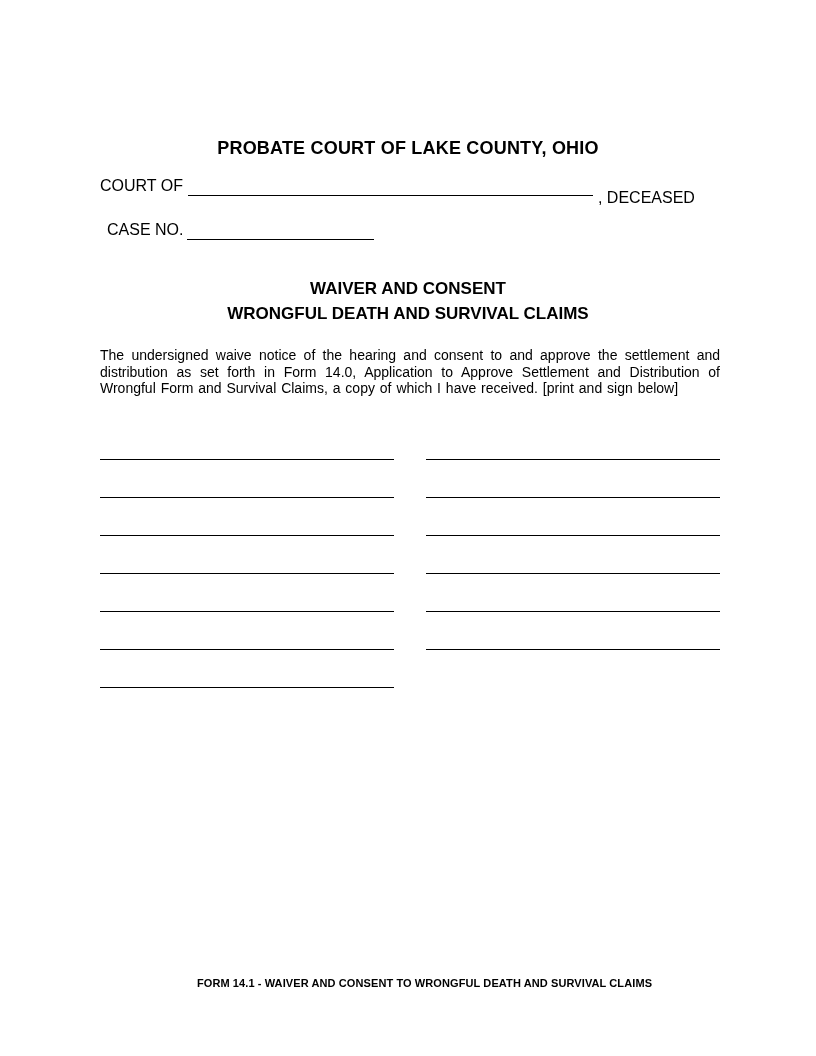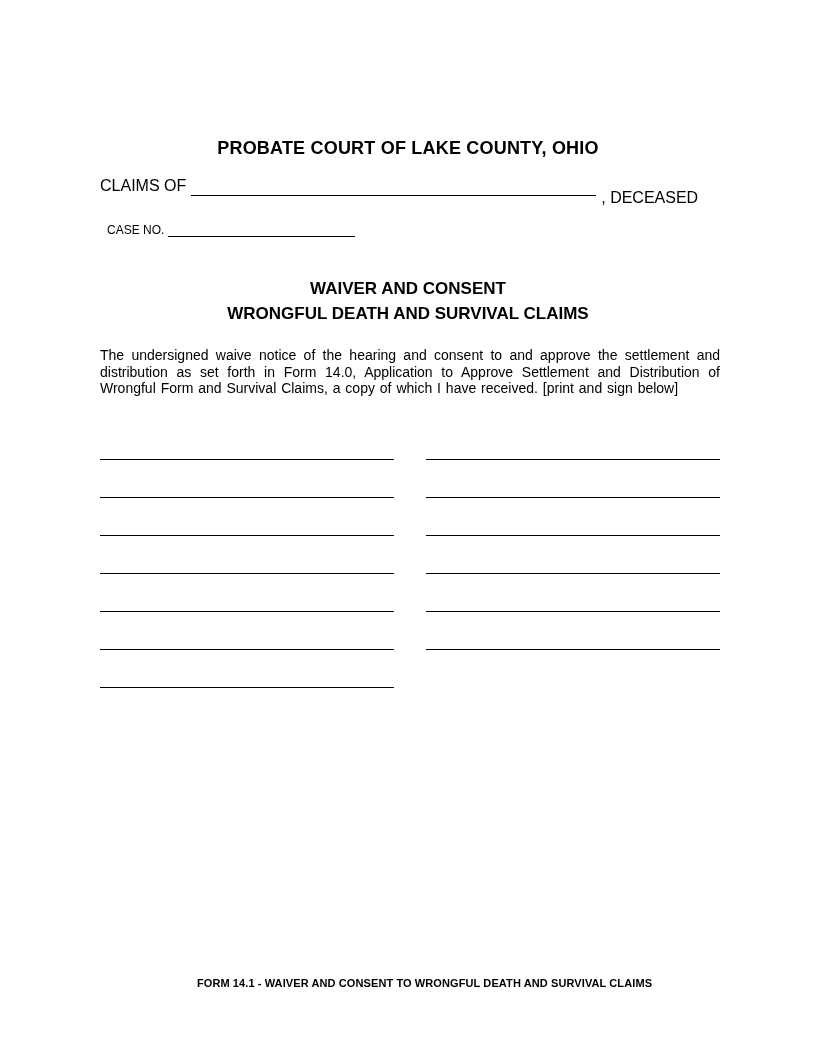--- a/index.html
+++ b/index.html
@@ -32,23 +32,23 @@
   }
   .fill-line {
     display: inline-block;
     border-bottom: 1px solid #000;
     height: 18px;
   }
   .estate-row .fill-line { width: 405px; margin: 0 5px; }
   .estate-suffix { position: relative; top: 12px; }
   .case-row {
     display: flex;
-    align-items: center;
+    align-items: flex-end;
     margin: 24px 46px 0 57px;
-    font-size: 12px;
+    font-size: 16px;
     line-height: 20px;
   }
   .case-row .fill-line { width: 187px; margin-left: 4px; height: 14px; }
   .form-title {
     margin-top: 36px;
     text-align: center;
     font-weight: bold;
     font-size: 17px;
     line-height: 25px;
   }
@@ -85,21 +85,21 @@
 </head>
 <body>
 
 <div class="page">
 
   <div class="court-header">
     <div>PROBATE COURT OF LAKE COUNTY, OHIO</div>
   </div>
 
   <div class="estate-row">
-    <span>CLAIMS OF</span>
+    <span>COURT OF</span>
     <span class="fill-line"></span>
     <span class="estate-suffix">, DECEASED</span>
   </div>
 
   <div class="case-row">
     <span>CASE NO.</span>
     <span class="fill-line"></span>
   </div>
 
   <div class="form-title">

